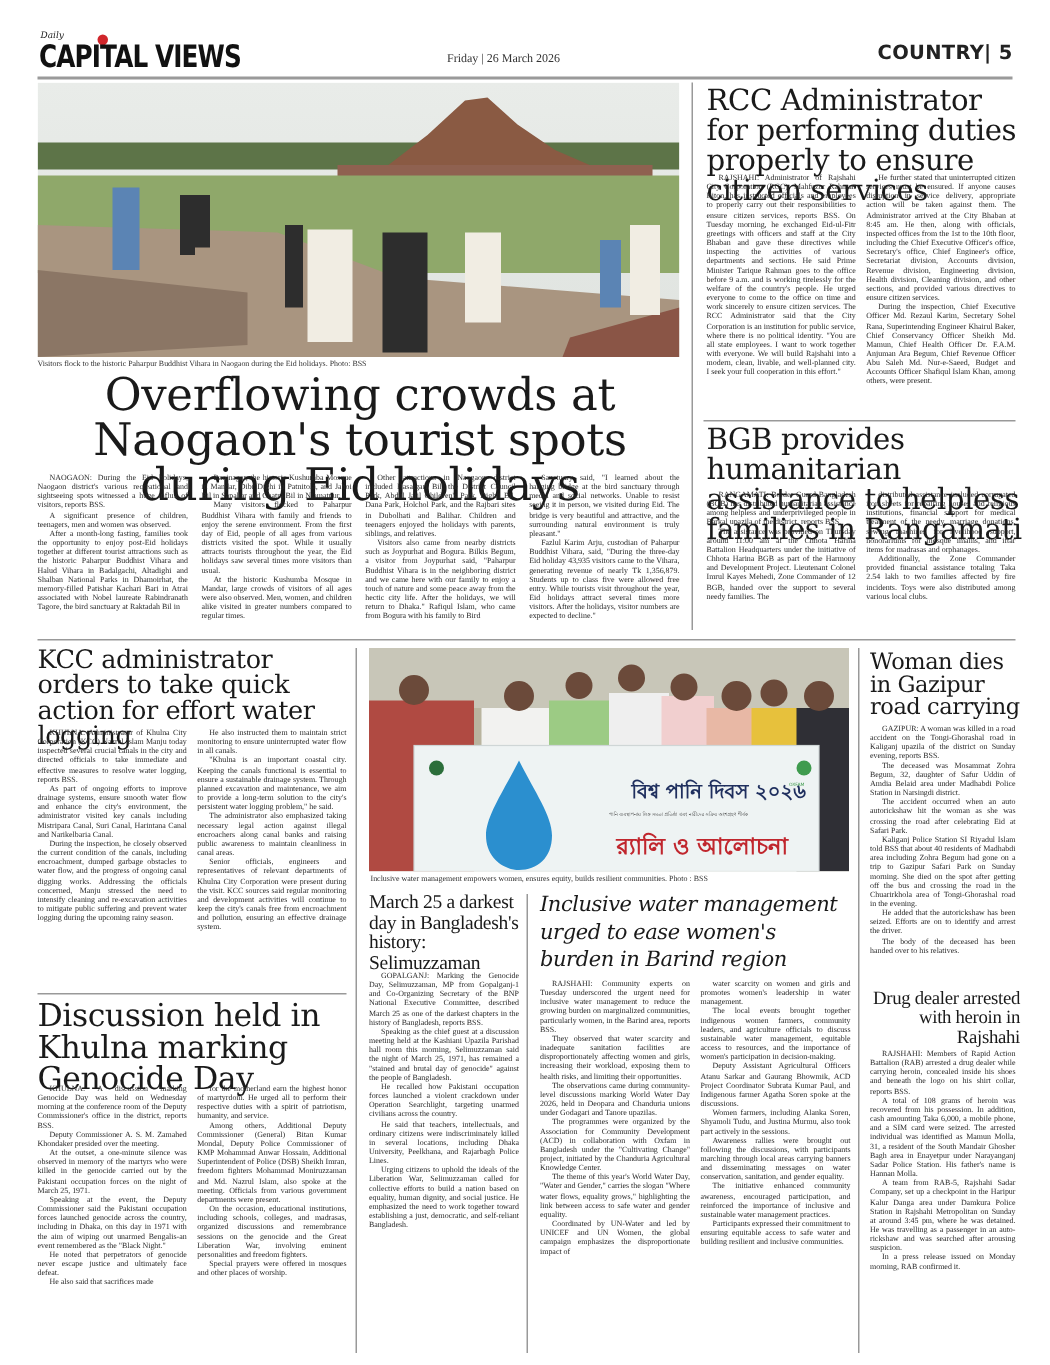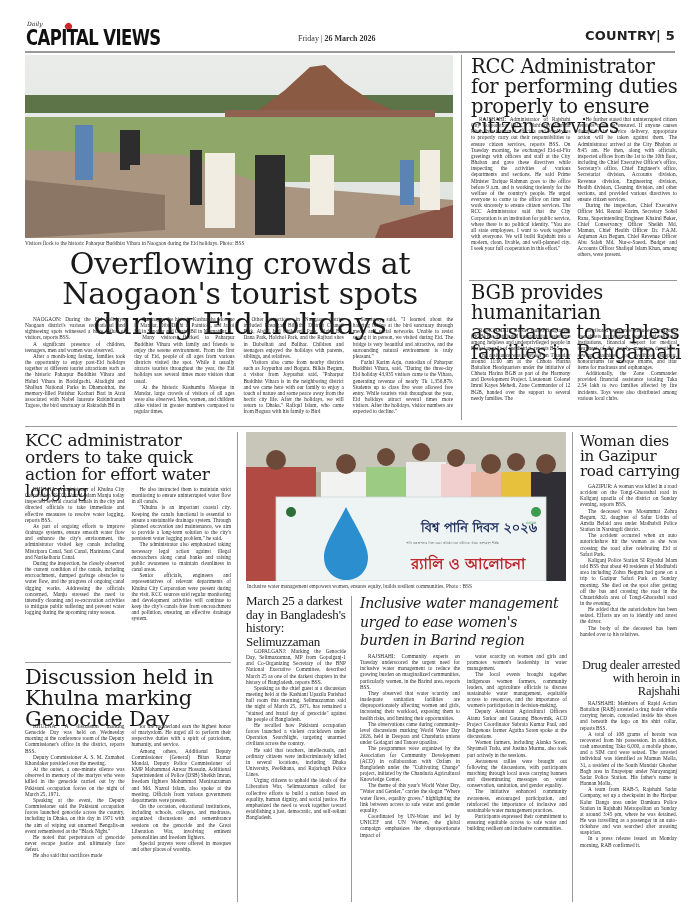--- a/index.html
+++ b/index.html
@@ -5,21 +5,21 @@
   *{box-sizing:border-box;margin:0;padding:0;}
   html,body{width:700px;height:910px;background:#ffffff;overflow:hidden;}
   body{position:relative;font-family:"DejaVu Serif",serif;color:#222;}
   .abs{position:absolute;}
   
   .logo{left:26px;top:22px;width:150px;height:26px;}
   .logo .daily{position:absolute;left:1px;top:-2px;font-family:"DejaVu Serif",serif;font-style:italic;font-size:6px;color:#222;}
   .logo .name{position:absolute;left:0;top:4px;font-family:"DejaVu Sans",sans-serif;font-weight:bold;font-size:16.5px;letter-spacing:-0.6px;color:#111;transform:scaleY(1.25);transform-origin:top left;}
   .logo .pin{position:absolute;left:39px;top:1px;width:7px;height:7px;background:#d0262b;border-radius:50% 50% 50% 0;transform:rotate(-45deg);}
   .dateline{left:298px;top:34px;font-family:"Liberation Serif",serif;font-size:8px;color:#333;}
-  .dateline b{font-weight:bold;}
+  .dateline b{font-weight:normal;}
   .section{right:25px;top:28px;font-family:"DejaVu Sans",sans-serif;font-weight:bold;font-size:13px;color:#222;letter-spacing:0.2px;}
   .rule-top{left:25px;top:51px;width:650px;height:1.5px;background:#9a9a9a;}
   .vrule{width:1px;background:#999;}
   .hrule{height:1px;background:#999;}
   
   .photo{overflow:hidden;}
   .photo svg{display:block;width:100%;height:100%;}
   .caption{font-family:"Liberation Serif",serif;font-size:5.3px;color:#333;white-space:nowrap;}
   
   .hl{font-family:"DejaVu Serif",serif;font-weight:normal;color:#1a1a1a;letter-spacing:-0.3px;}

